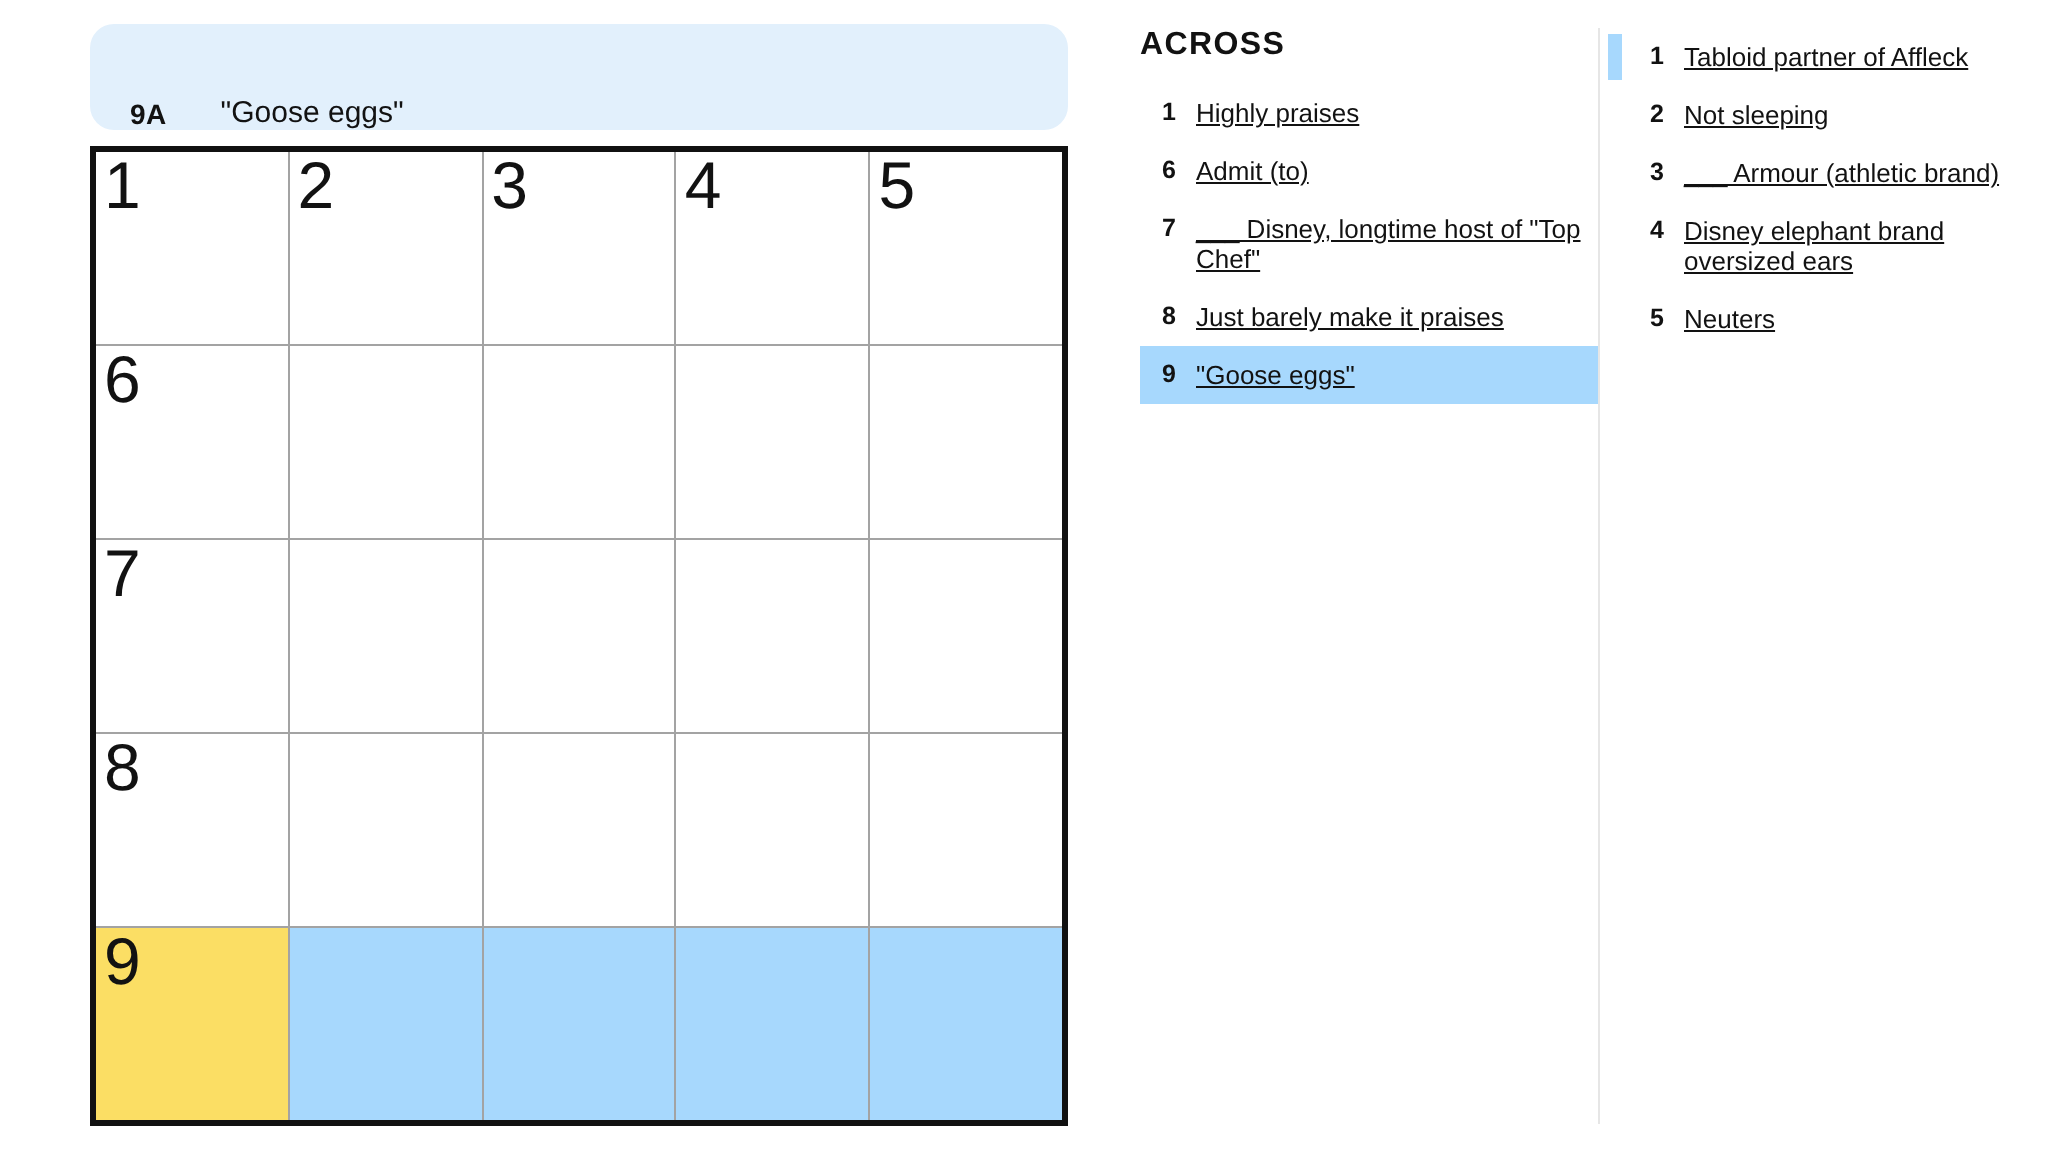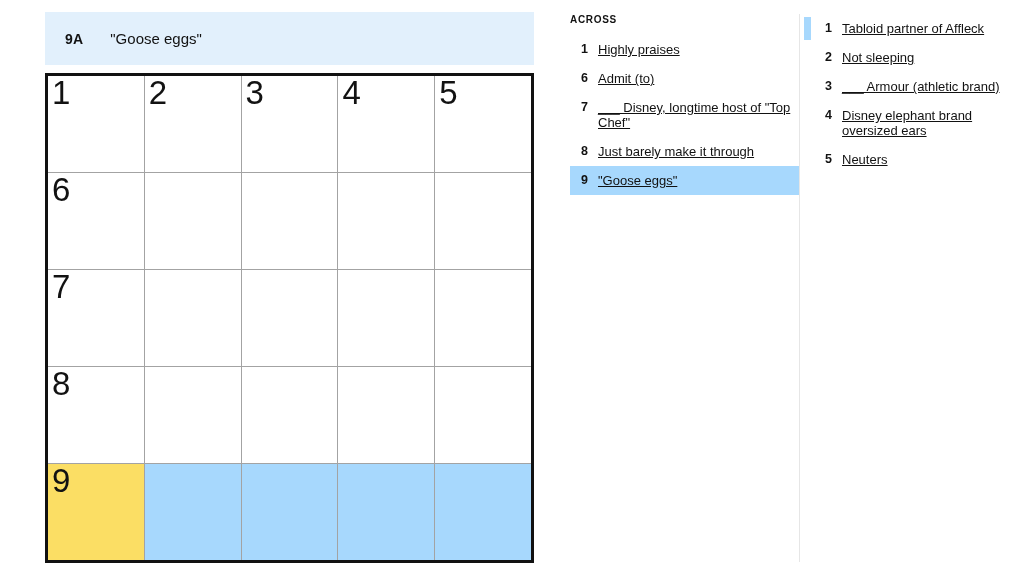--- a/index.html
+++ b/index.html
@@ -25,23 +25,24 @@
   }
 
   #clue-bar {
     position: absolute;
     left: 45px;
     top: 12px;
     width: 489px;
     height: 53px;
     background: #e2f0fc;
     display: flex;
-    align-items: center;
+    align-items: flex-end;
     box-sizing: border-box;
     padding-left: 20px;
+    border-radius: 12px;
   }
   #clue-bar .clue-ref {
     font-weight: bold;
     font-size: 14px;
     color: #121212;
     letter-spacing: .2px;
     margin-right: 27px;
   }
   #clue-bar .clue-text {
     font-size: 15px;
@@ -97,21 +98,21 @@
   #across-column {
     left: 14px;
     width: 230px;
     border-right: 1px solid #e6e6e6;
   }
   #down-column {
     left: 258px;
     width: 210px;
   }
   .clue-heading {
-    font-size: 10px;
+    font-size: 16px;
     font-weight: bold;
     letter-spacing: .7px;
     color: #121212;
     margin: 0 0 10px 0;
   }
   .clue-list {
     list-style: none;
     margin: 0;
     padding: 0;
   }
@@ -214,21 +215,21 @@
         <li class="clue-item">
           <span class="clue-num">6</span>
           <span class="clue-body">Admit (to)</span>
         </li>
         <li class="clue-item">
           <span class="clue-num">7</span>
           <span class="clue-body">___ Disney, longtime host of "Top Chef"</span>
         </li>
         <li class="clue-item">
           <span class="clue-num">8</span>
-          <span class="clue-body">Just barely make it through</span>
+          <span class="clue-body">Just barely make it praises</span>
         </li>
         <li class="clue-item active">
           <span class="clue-num">9</span>
           <span class="clue-body">"Goose eggs"</span>
         </li>
       </ul>
   </div>
 
   <div class="clue-column" id="down-column">
     <ul class="clue-list" id="down-list">

